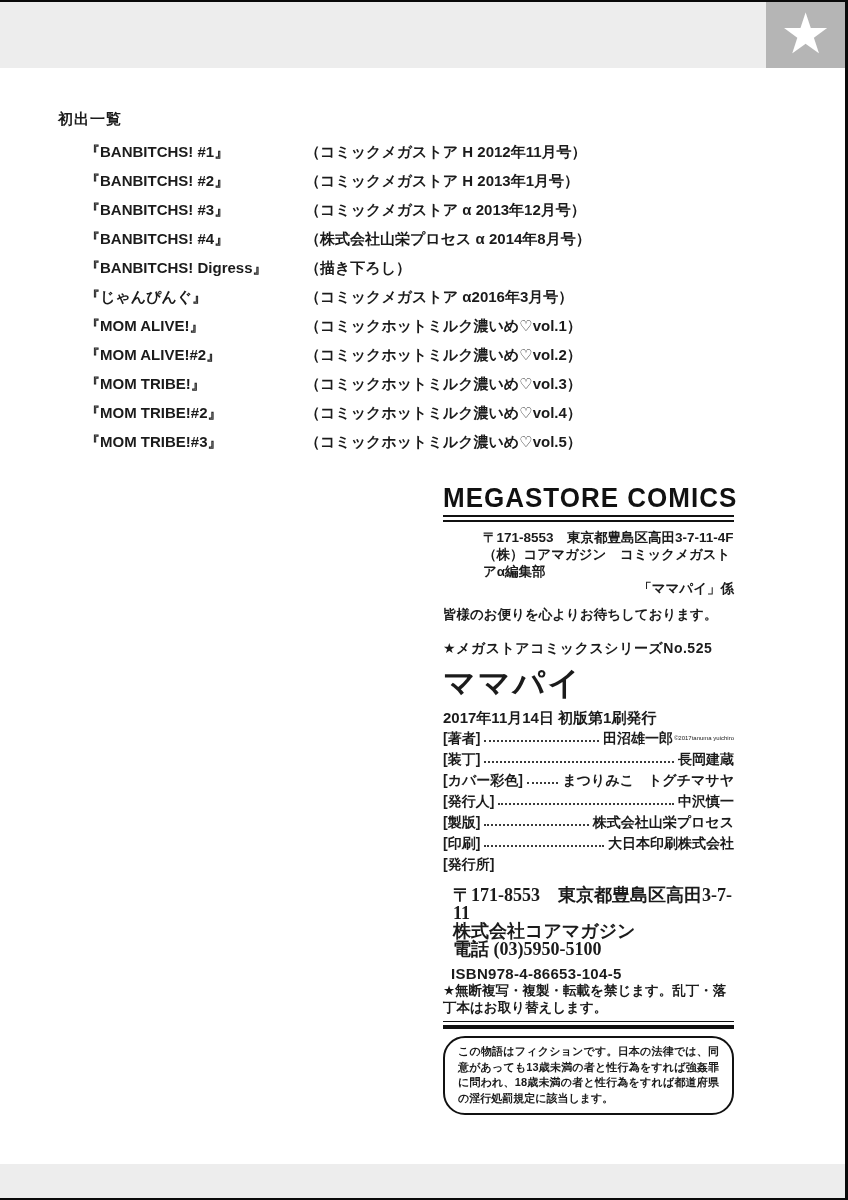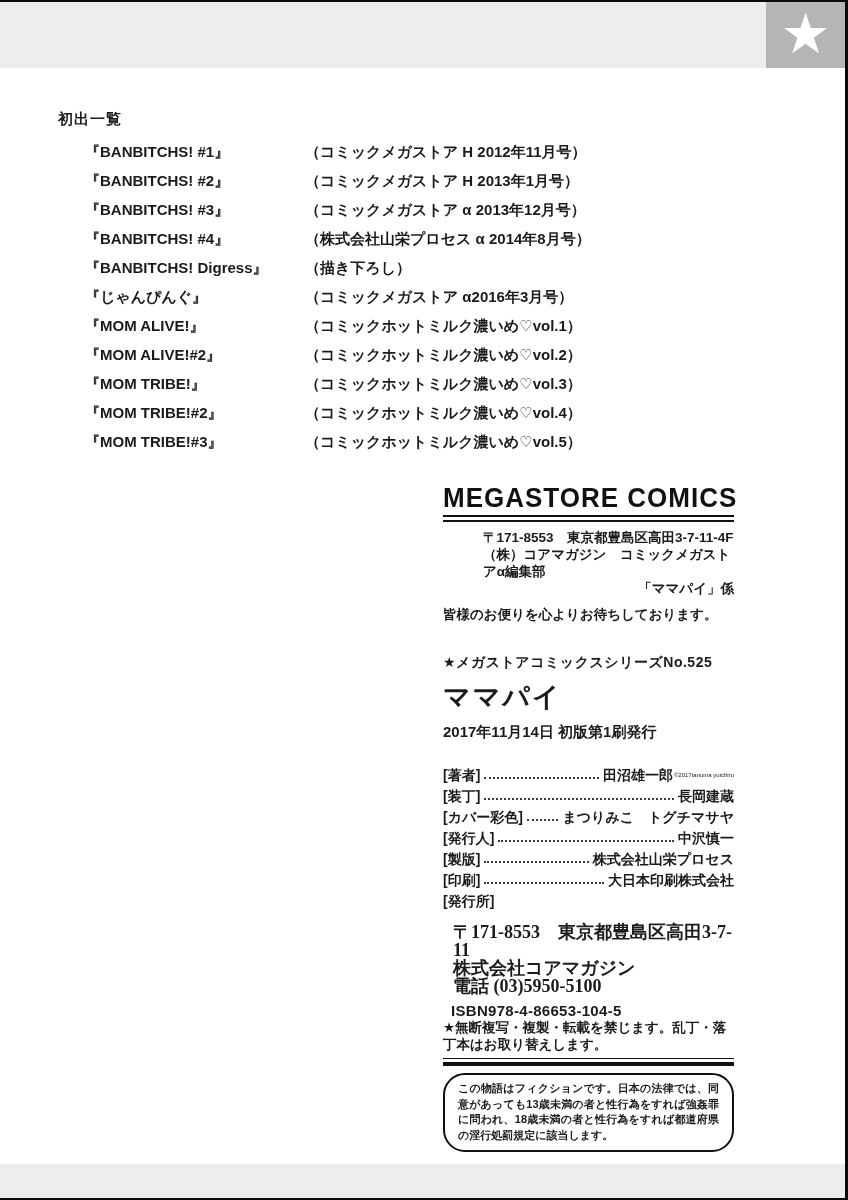--- a/index.html
+++ b/index.html
@@ -61,24 +61,24 @@
     white-space:nowrap;
   }
   .logo-rule{
     margin-top:4px;height:3px;
     border-top:2px solid #111;border-bottom:2px solid #111;
   }
   .greeting{margin-top:15px;font-size:13.5px;font-weight:700;line-height:17px;}
   .editorial{margin-top:7px;font-size:13.5px;font-weight:700;line-height:17px;margin-left:40px;}
   .editorial .right{text-align:right;}
   .waiting{margin-top:9px;font-size:13.5px;font-weight:700;line-height:17px;}
-  .series{margin-top:31px;font-size:14px;font-weight:700;letter-spacing:0.5px;}
-  .book-title{margin-top:7px;font-size:27px;font-weight:700;letter-spacing:2px;line-height:36px;}
+  .series{margin-top:17px;font-size:14px;font-weight:700;letter-spacing:0.5px;}
+  .book-title{margin-top:7px;font-size:32px;font-weight:700;letter-spacing:2px;line-height:36px;}
   .edition{margin-top:8px;font-size:15px;font-weight:700;}
-  .credits{margin-top:23px;}
+  .credits{}
   .credit-row{
     display:flex;align-items:baseline;
     height:21px;line-height:21px;
     font-size:14px;font-weight:700;white-space:nowrap;
   }
   .leader{
     flex:1;height:0;align-self:center;
     border-bottom:2px dotted #3a3a3a;
     margin:0 4px;transform:translateY(2px);
   }

